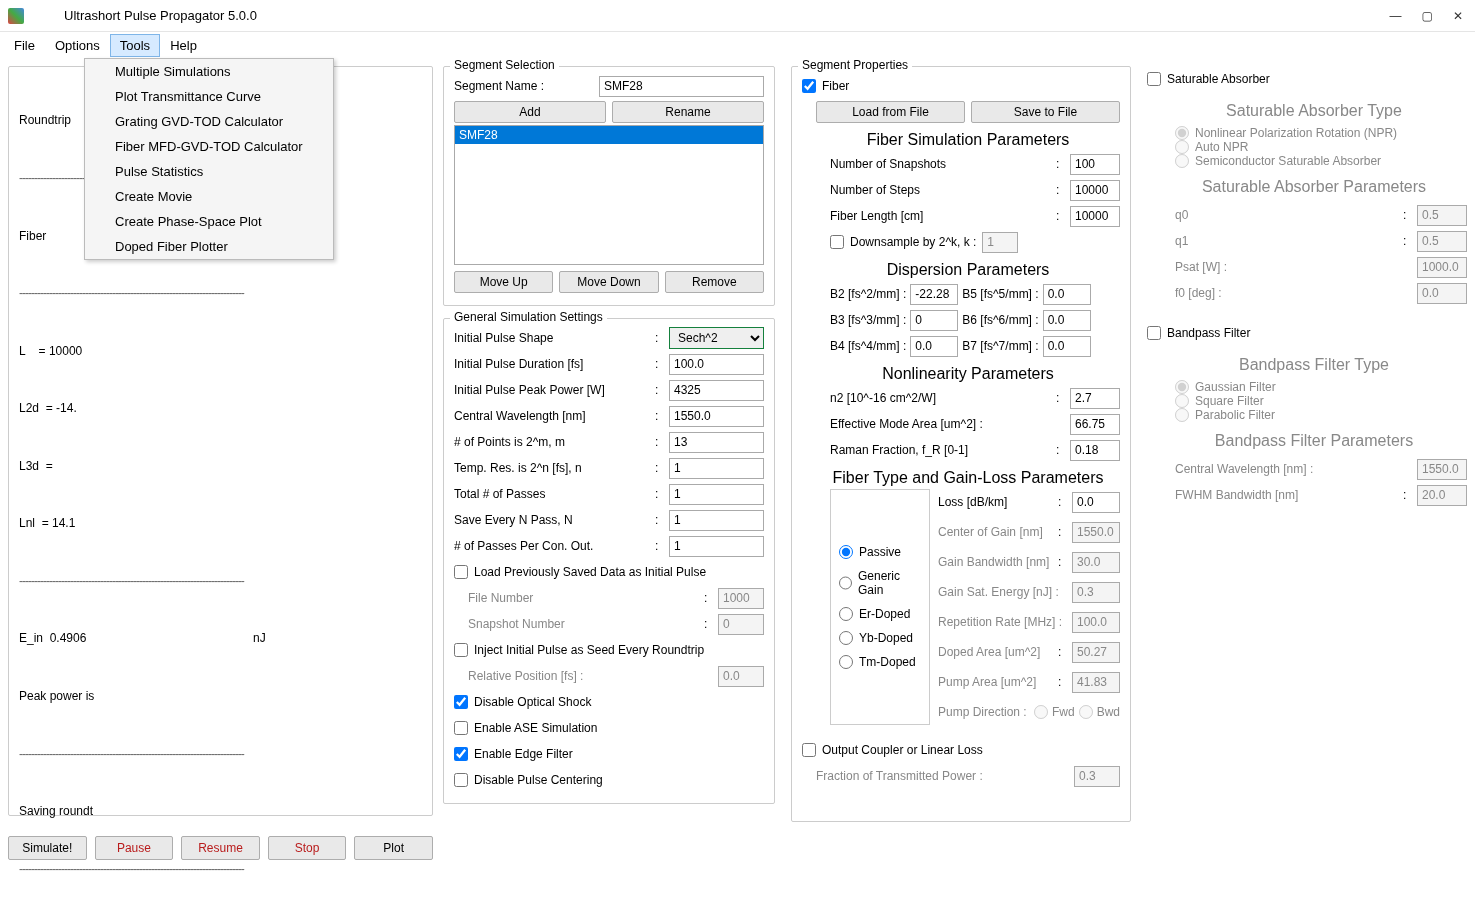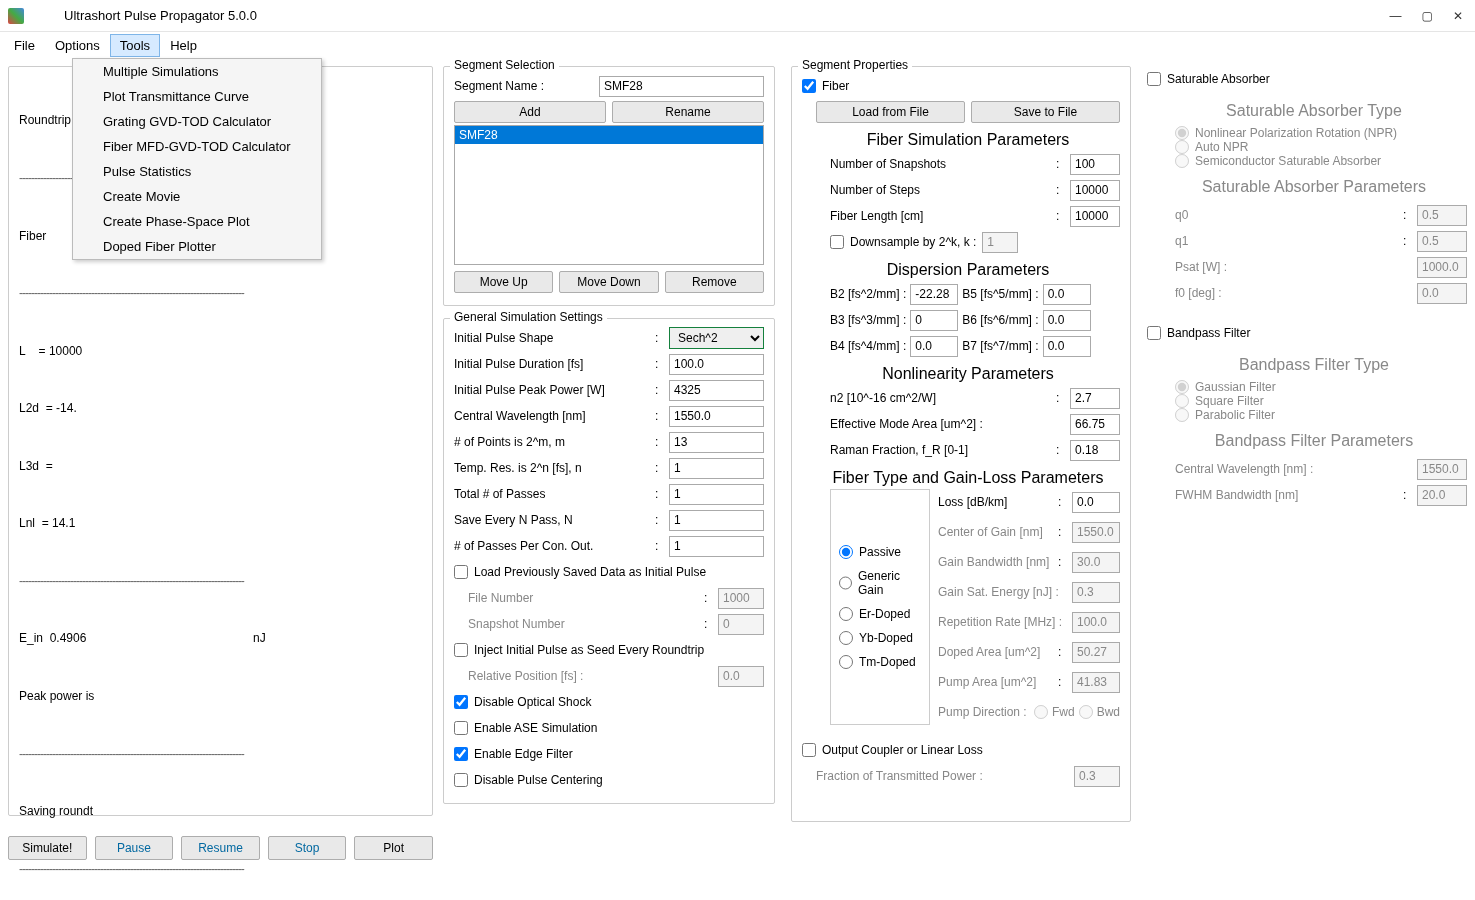--- a/index.html
+++ b/index.html
@@ -10,40 +10,40 @@
 .titlebar .app-icon { width: 16px; height: 16px; background: linear-gradient(45deg,#d44,#4a4,#48d); margin-right: 8px; border-radius: 2px; }
 .titlebar .title { font-size: 13px; margin-left: 32px; }
 .titlebar .winbtns { margin-left: auto; display: flex; gap: 20px; padding-right: 4px; font-size: 14px; color: #333; }
 
 
 .menubar { height: 26px; display: flex; align-items: center; padding: 0 4px; position: relative; }
 .menubar .menu-item { padding: 4px 10px; font-size: 13px; cursor: default; }
 .menubar .menu-item.active { background: #d6eaff; border: 1px solid #7eb5e8; padding: 3px 9px; }
 
 
-.dropdown { position: absolute; top: 58px; left: 72px; width: 250px; background: #f5f5f5; border: 1px solid #bbb; box-shadow: 2px 2px 4px rgba(0,0,0,0.2); z-index: 100; }
+.dropdown { position: absolute; top: 58px; left: 84px; width: 250px; background: #f5f5f5; border: 1px solid #bbb; box-shadow: 2px 2px 4px rgba(0,0,0,0.2); z-index: 100; }
 .dropdown .dd-item { padding: 5px 16px 5px 30px; font-size: 13px; cursor: default; }
 
 
 .main { display: flex; padding: 8px; gap: 10px; height: calc(100% - 58px - 32px); }
 .left-col { width: 432px; display: flex; flex-direction: column; }
 .right-cols { flex: 1; display: flex; gap: 16px; }
 
 
 .group { border: 1px solid #ccc; border-radius: 2px; padding: 6px 10px 10px 10px; margin-bottom: 8px; position: relative; }
 .group-title { position: absolute; top: -9px; left: 6px; background: #fff; padding: 0 4px; font-size: 12px; }
 
 
 .log { height: 750px; font-size: 12px; line-height: 1.6; white-space: pre-wrap; }
 .log .hr { letter-spacing: -1px; color: #666; }
 
 
 .bottom-btns { display: flex; gap: 8px; margin-top: auto; padding-top: 6px; }
 button { font-size: 12px; padding: 3px 10px; background: #e9e9e9; border: 1px solid #adadad; border-radius: 2px; cursor: default; }
-button:disabled { color: #0369a1; }
+button:disabled { color: #b91c1c; }
 button.wide { flex: 1; min-width: 68px; height: 24px; }
 
 
 .row { display: flex; align-items: center; min-height: 26px; gap: 4px; }
 .row .lbl { flex: 1; }
 .row .colon { width: 10px; }
 input[type=text] { border: 1px solid #aaa; padding: 2px 4px; font-size: 12px; height: 21px; }
 input[type=text]:disabled { background: #f4f4f4; color: #888; }
 select { border: 1px solid #15803d; padding: 2px 4px; font-size: 12px; height: 22px; }
 .w95 { width: 95px; }

